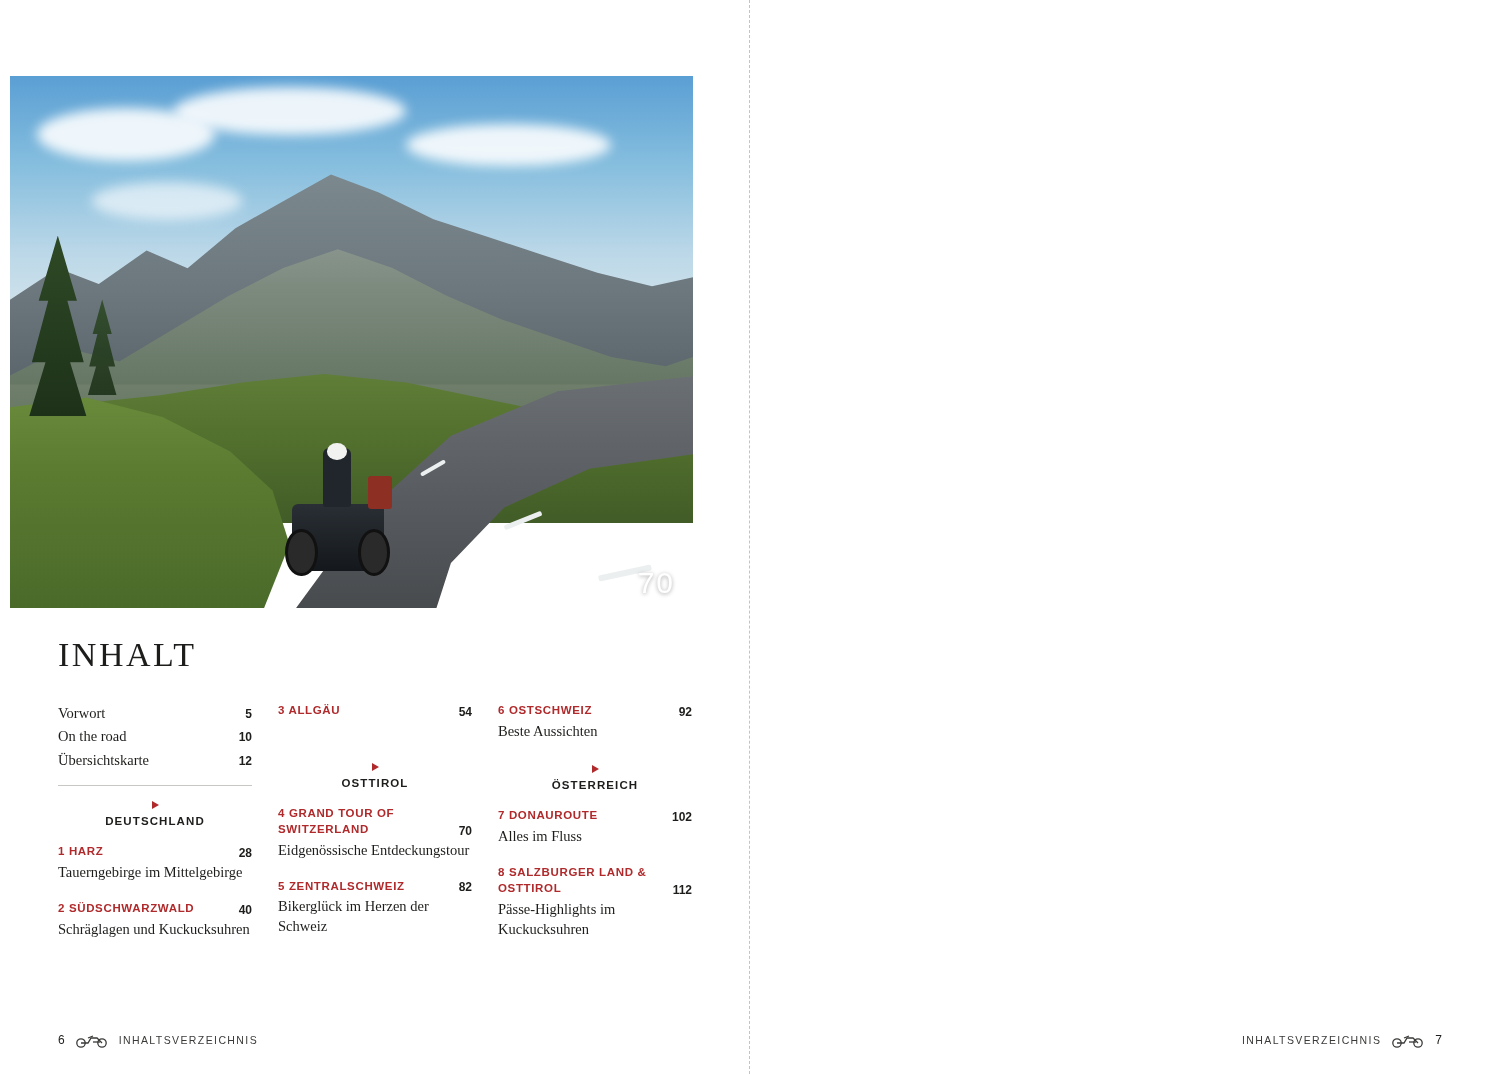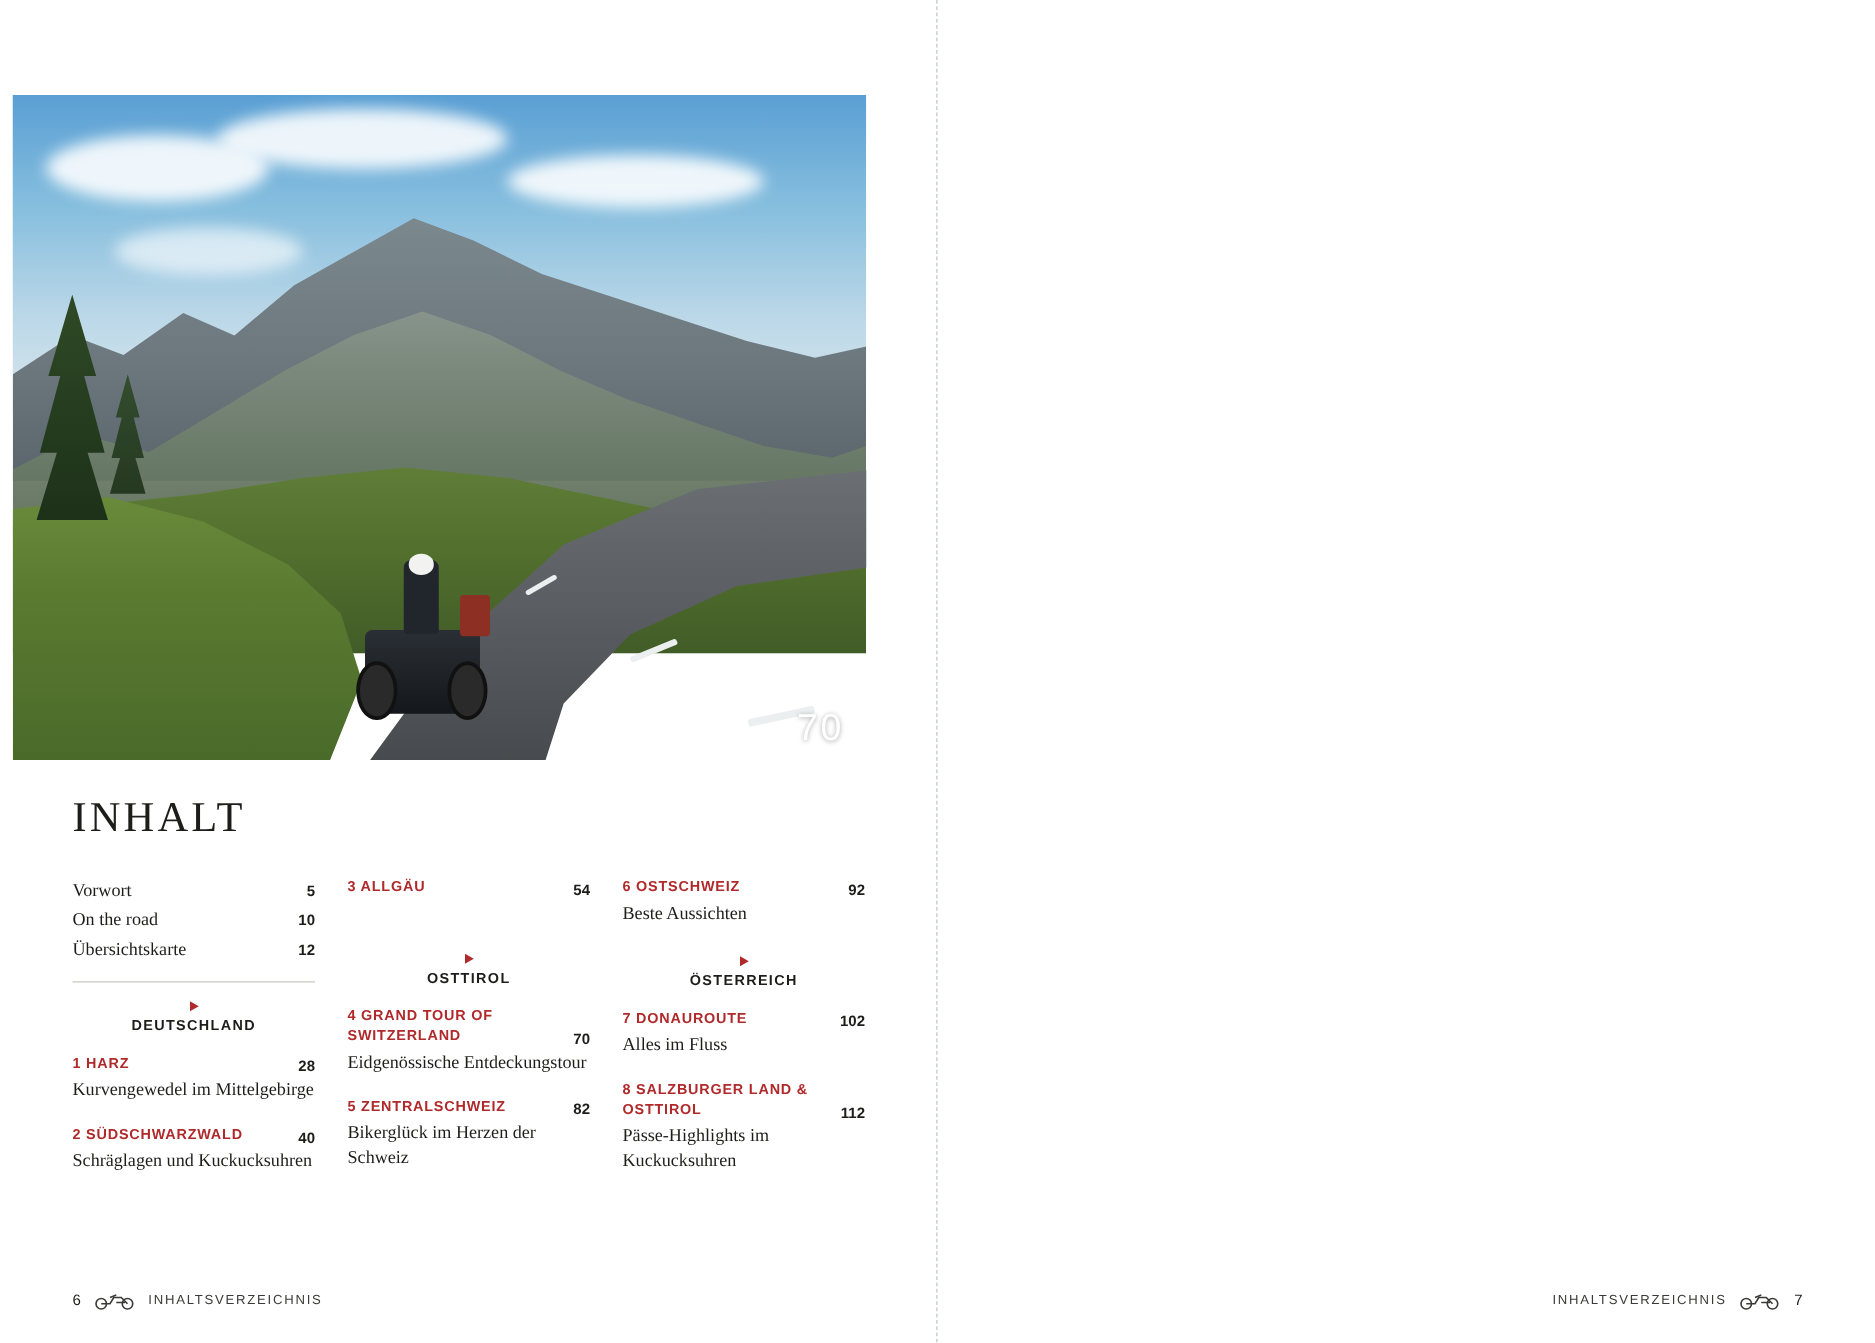--- a/index.html
+++ b/index.html
@@ -317,21 +317,21 @@
           <div class="country">
             <span class="tri"></span>
             <span>DEUTSCHLAND</span>
           </div>
 
           <div class="entry">
             <div class="entry-head">
               <span class="entry-title">1 HARZ</span>
               <span class="entry-page">28</span>
             </div>
-            <div class="entry-sub">Kurvengewedel im Mittelgebirge</div>
+            <div class="entry-sub">Tauerngebirge im Mittelgebirge</div>
           </div>
 
           <div class="entry">
             <div class="entry-head">
               <span class="entry-title">2 SÜDSCHWARZWALD</span>
               <span class="entry-page">40</span>
             </div>
             <div class="entry-sub">Schräglagen und Kuckucksuhren</div>
           </div>
         </div>

